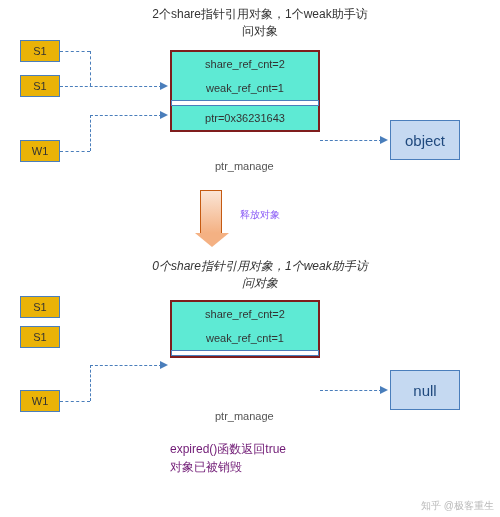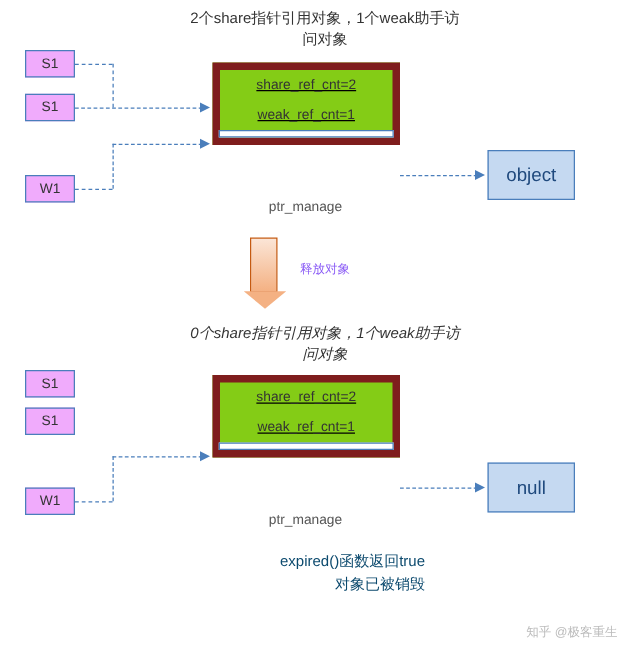--- a/index.html
+++ b/index.html
@@ -1,48 +1,49 @@
 <!DOCTYPE html>
 <html><head>
 <meta charset="utf-8">
 <style>
   * { box-sizing: border-box; margin: 0; padding: 0; }
   body { font-family: "Microsoft YaHei", Arial, sans-serif; font-size: 12px; background: #fff; width: 500px; height: 517px; position: relative; }
   .canvas { position: relative; width: 500px; height: 517px; }
   .title { position: absolute; text-align: center; color: #333; font-size: 12px; line-height: 1.4; width: 220px; }
-  .ptr-box { position: absolute; width: 40px; height: 22px; background: #f0abfc; border: 1px solid #4a7ebb; color: #333; display: flex; align-items: center; justify-content: center; font-size: 11px; }
-  .manage-box { position: absolute; width: 150px; background: #84cc16; border: 6px solid #7f1d1d; text-decoration: underline; }
+  .ptr-box { position: absolute; width: 40px; height: 22px; background: #eab308; border: 1px solid #4a7ebb; color: #333; display: flex; align-items: center; justify-content: center; font-size: 11px; }
+  .manage-box { position: absolute; width: 150px; background: #5eead4; border: 2px solid #7f1d1d; }
   .manage-row { padding: 6px 4px; text-align: center; font-size: 11px; color: #333; }
   .manage-sep { height: 6px; border-top: 1px solid #4a7ebb; border-bottom: 1px solid #4a7ebb; background: #fff; margin: 0 -1px; border-left: 1px solid #4a7ebb; border-right: 1px solid #4a7ebb; }
   .obj-box { position: absolute; width: 70px; height: 40px; background: #c5d9f1; border: 1px solid #4a7ebb; display: flex; align-items: center; justify-content: center; font-size: 15px; color: #1f497d; }
   .label { position: absolute; font-size: 11px; color: #555; }
   .arrow-down { position: absolute; width: 22px; background: linear-gradient(#fbe5d6, #f4b183); border: 1px solid #c55a11; }
   .arrow-down::after { content: ""; position: absolute; bottom: -14px; left: -6px; width: 0; height: 0; border-left: 17px solid transparent; border-right: 17px solid transparent; border-top: 14px solid #f4b183; }
   .release-label { position: absolute; font-size: 10px; color: #8b5cf6; }
-  .expired { position: absolute; color: #0c4a6e; font-size: 12px; text-align: right; line-height: 1.5; }
+  .expired { position: absolute; color: #701a75; font-size: 12px; text-align: left; line-height: 1.5; }
   .watermark { position: absolute; right: 6px; bottom: 4px; font-size: 10px; color: #bbb; }
   .hline-dash { position: absolute; border-top: 1.5px dashed #4a7ebb; height: 0; }
   .vline-dash { position: absolute; border-left: 1.5px dashed #4a7ebb; width: 0; }
   .arrow-r { position: absolute; width: 0; height: 0; border-top: 4px solid transparent; border-bottom: 4px solid transparent; border-left: 8px solid #4a7ebb; }
 </style>
 </head>
 <body>
 
 <div class="canvas">
 
   <div class="title" style="left:150px; top:6px;">2个share指针引用对象，1个weak助手访问对象</div>
 
   <div class="ptr-box" style="left:20px; top:40px;">S1</div>
   <div class="ptr-box" style="left:20px; top:75px;">S1</div>
   <div class="ptr-box" style="left:20px; top:140px;">W1</div>
 
   <div class="manage-box" style="left:170px; top:50px;">
     <div class="manage-row">share_ref_cnt=2</div>
     <div class="manage-row">weak_ref_cnt=1</div>
     <div class="manage-sep"></div>
+    <div class="manage-row">ptr=0x36231643</div>
   </div>
   <div class="label" style="left:215px; top:160px;">ptr_manage</div>
 
   <div class="obj-box" style="left:390px; top:120px;">object</div>
 
   <div class="hline-dash" style="left:60px; top:51px; width:30px;"></div>
   <div class="hline-dash" style="left:60px; top:86px; width:102px;"></div>
   <div class="arrow-r" style="left:160px; top:82px;"></div>
   <div class="vline-dash" style="left:90px; top:51px; height:35px;"></div>
   <div class="hline-dash" style="left:60px; top:151px; width:30px;"></div>

